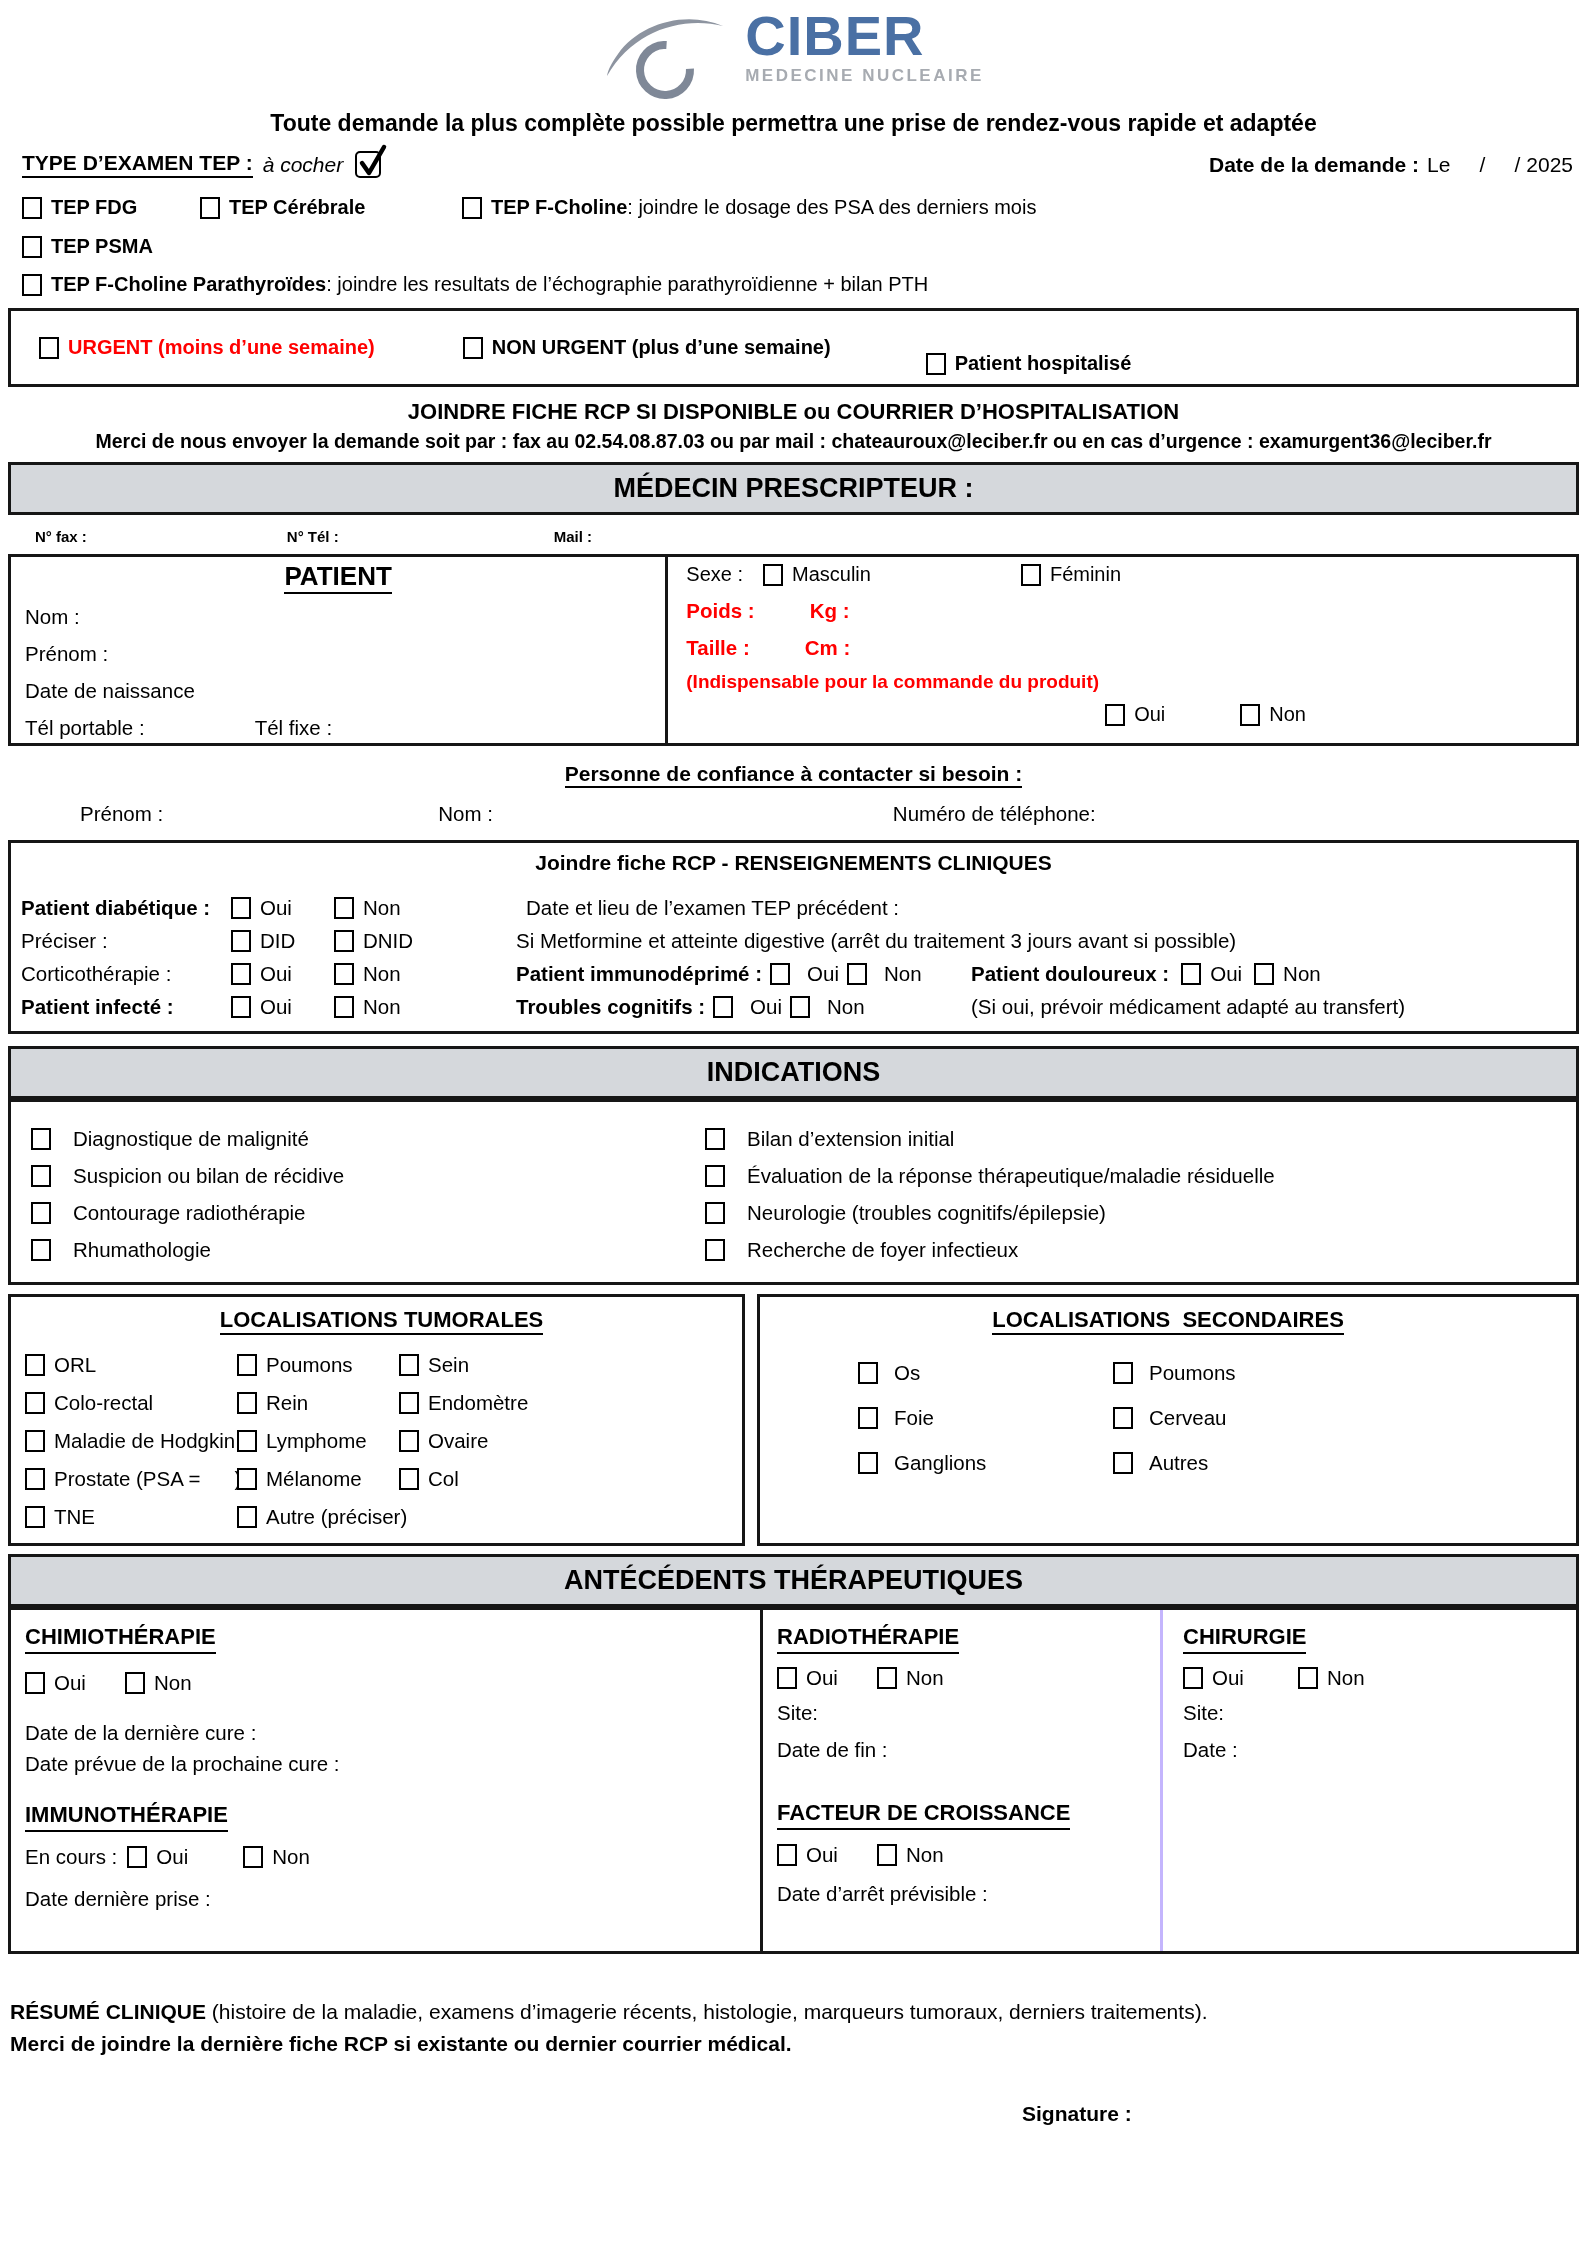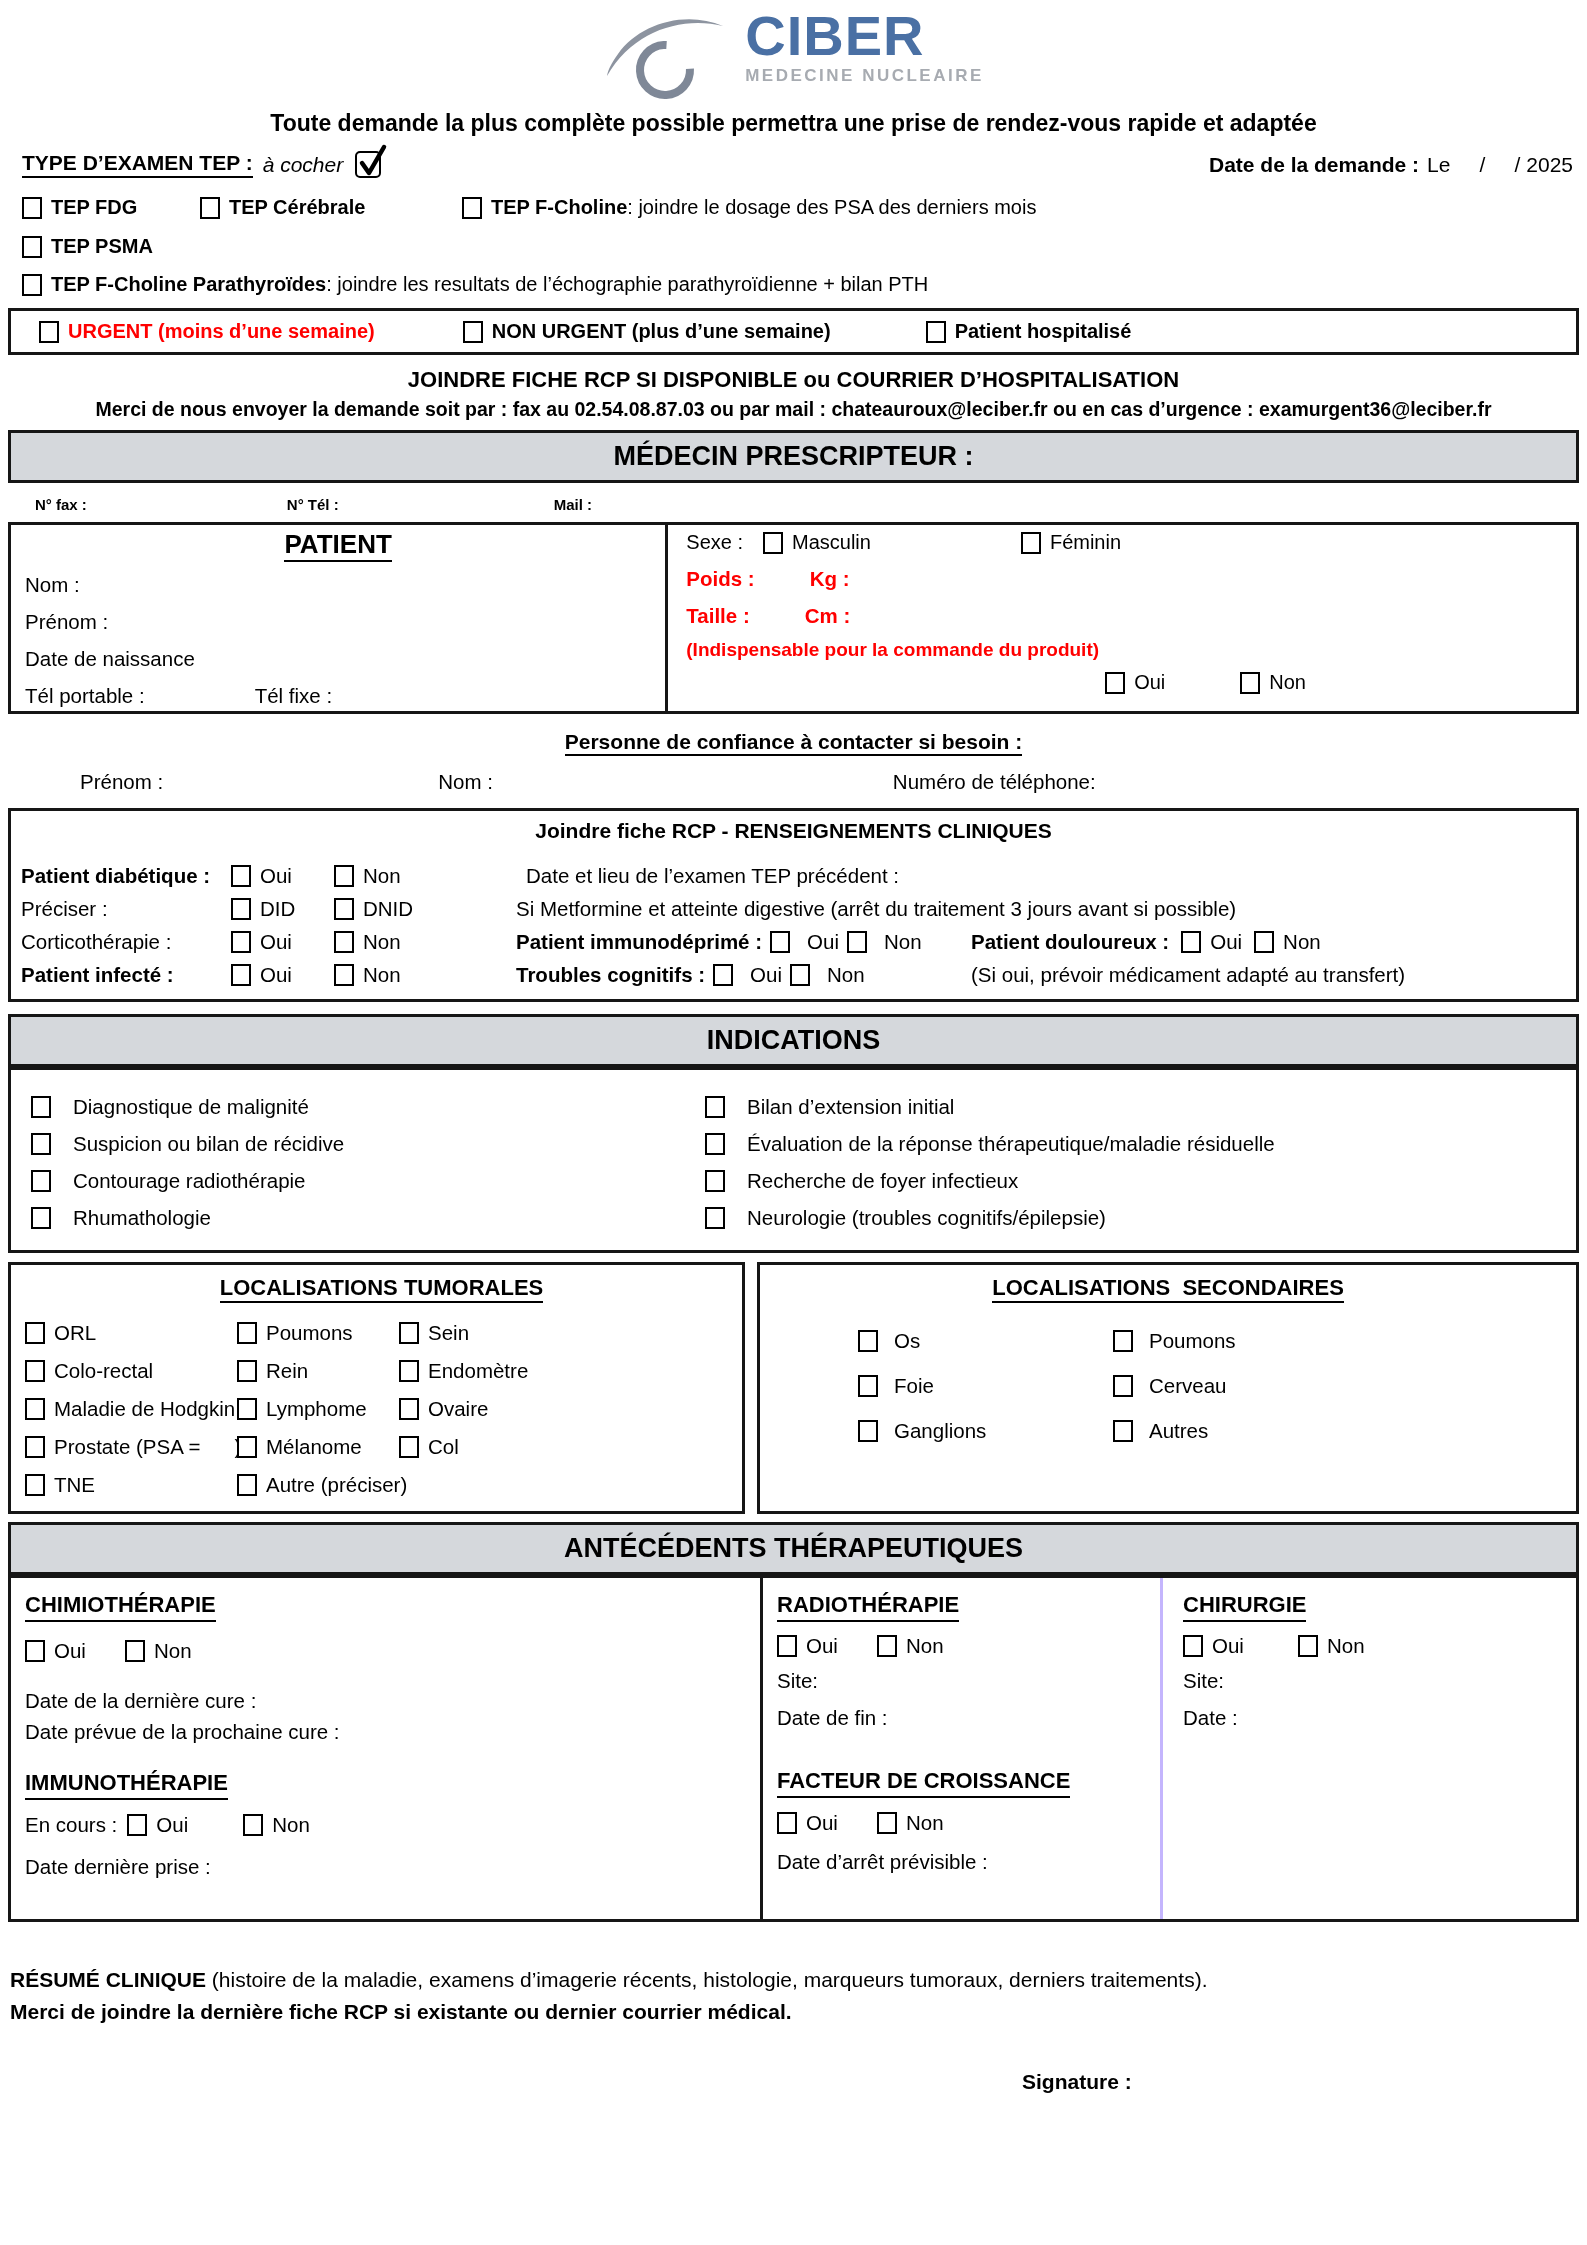--- a/index.html
+++ b/index.html
@@ -47,21 +47,21 @@
 
   .exam-row1 { margin-top:18px; padding-left:22px; display:flex; align-items:center; }
   .exam-item1 { width:178px; display:flex; align-items:center; }
   .exam-item2 { width:262px; display:flex; align-items:center; }
   .exam-row2 { margin-top:16px; padding-left:22px; display:flex; align-items:center; }
   .exam-row3 { margin-top:15px; padding-left:22px; display:flex; align-items:center; }
 
   .urgency { margin:12px 8px 0 8px; border:3px solid #161616; display:flex; align-items:center; padding:9px 0; }
   .urg1 { margin-left:28px; display:flex; align-items:center; }
   .urg2 { margin-left:88px; display:flex; align-items:center; }
-  .urg3 { margin-left:95px; display:flex; align-items:center; }
+  .urg3 { margin-left:95px; display:flex; align-items:center;margin-top:32px; }
 
   .notice1 { margin-top:12px; text-align:center; font-weight:bold; font-size:22px; }
   .notice2 { margin-top:5px; text-align:center; font-weight:bold; font-size:19.5px; white-space:nowrap; }
 
   .bar-prescripteur { margin-top:9px; }
   .fax-row { margin-top:13px; display:flex; font-weight:bold; font-size:15px; }
   .fax-lb { margin-left:35px; } .tel-lb { margin-left:200px; } .mail-lb { margin-left:215px; }
 
   .patient-table { margin-top:9px; display:flex; height:192px; }
   .pt-left { width:42%; border-right:3px solid #161616; padding:4px 14px 0 14px; }
@@ -373,25 +373,25 @@
       <div class="indic-item">
           <span class="cb"></span>
           <span>Bilan d’extension initial</span>
         </div>
       <div class="indic-item">
           <span class="cb"></span>
           <span>Évaluation de la réponse thérapeutique/maladie résiduelle</span>
         </div>
       <div class="indic-item">
           <span class="cb"></span>
+          <span>Neurologie (troubles cognitifs/épilepsie)</span>
+        </div>
+      <div class="indic-item">
+          <span class="cb"></span>
           <span>Recherche de foyer infectieux</span>
-        </div>
-      <div class="indic-item">
-          <span class="cb"></span>
-          <span>Neurologie (troubles cognitifs/épilepsie)</span>
         </div>
     </div>
   </div>
 </div>
 
 <div class="loc-row">
   <div class="loc-left">
     <div class="loc-title"><span>LOCALISATIONS TUMORALES</span></div>
     <div class="loc-grid">
       <div class="loc-c1">

